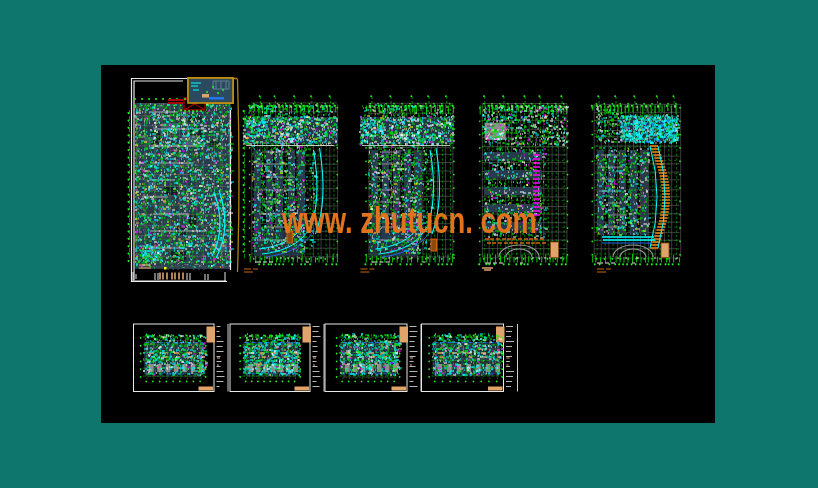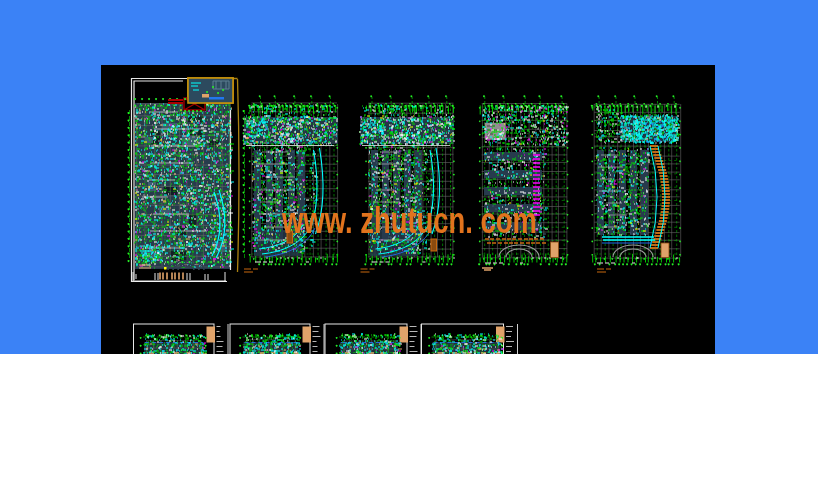--- a/index.html
+++ b/index.html
@@ -1,14 +1,14 @@
 <!DOCTYPE html>
 <html><head><meta charset="utf-8"><style>
 html,body{margin:0;padding:0;background:#ffffff;}
-#wrap{position:relative;width:818px;height:354px;overflow:hidden;background:#3b82f6;}
+#wrap{position:relative;width:818px;height:488px;overflow:hidden;background:#0f766e;}
 </style></head><body>
 <div id="wrap">
 <svg width="818" height="488" viewBox="0 0 818 488">
 <rect x="101" y="65" width="614" height="358" fill="#000000"></rect>
 <rect x="135" y="103" width="96" height="166" fill="#273b4d"></rect>
 <rect x="170" y="251" width="17" height="10" fill="#000000" opacity="0.5"></rect>
 <rect x="151" y="131" width="9" height="13" fill="#000000" opacity="0.5"></rect>
 <rect x="189" y="214" width="8" height="14" fill="#000000" opacity="0.5"></rect>
 <rect x="209" y="140" width="10" height="7" fill="#000000" opacity="0.5"></rect>
 <rect x="164" y="187" width="13" height="8" fill="#000000" opacity="0.5"></rect>

